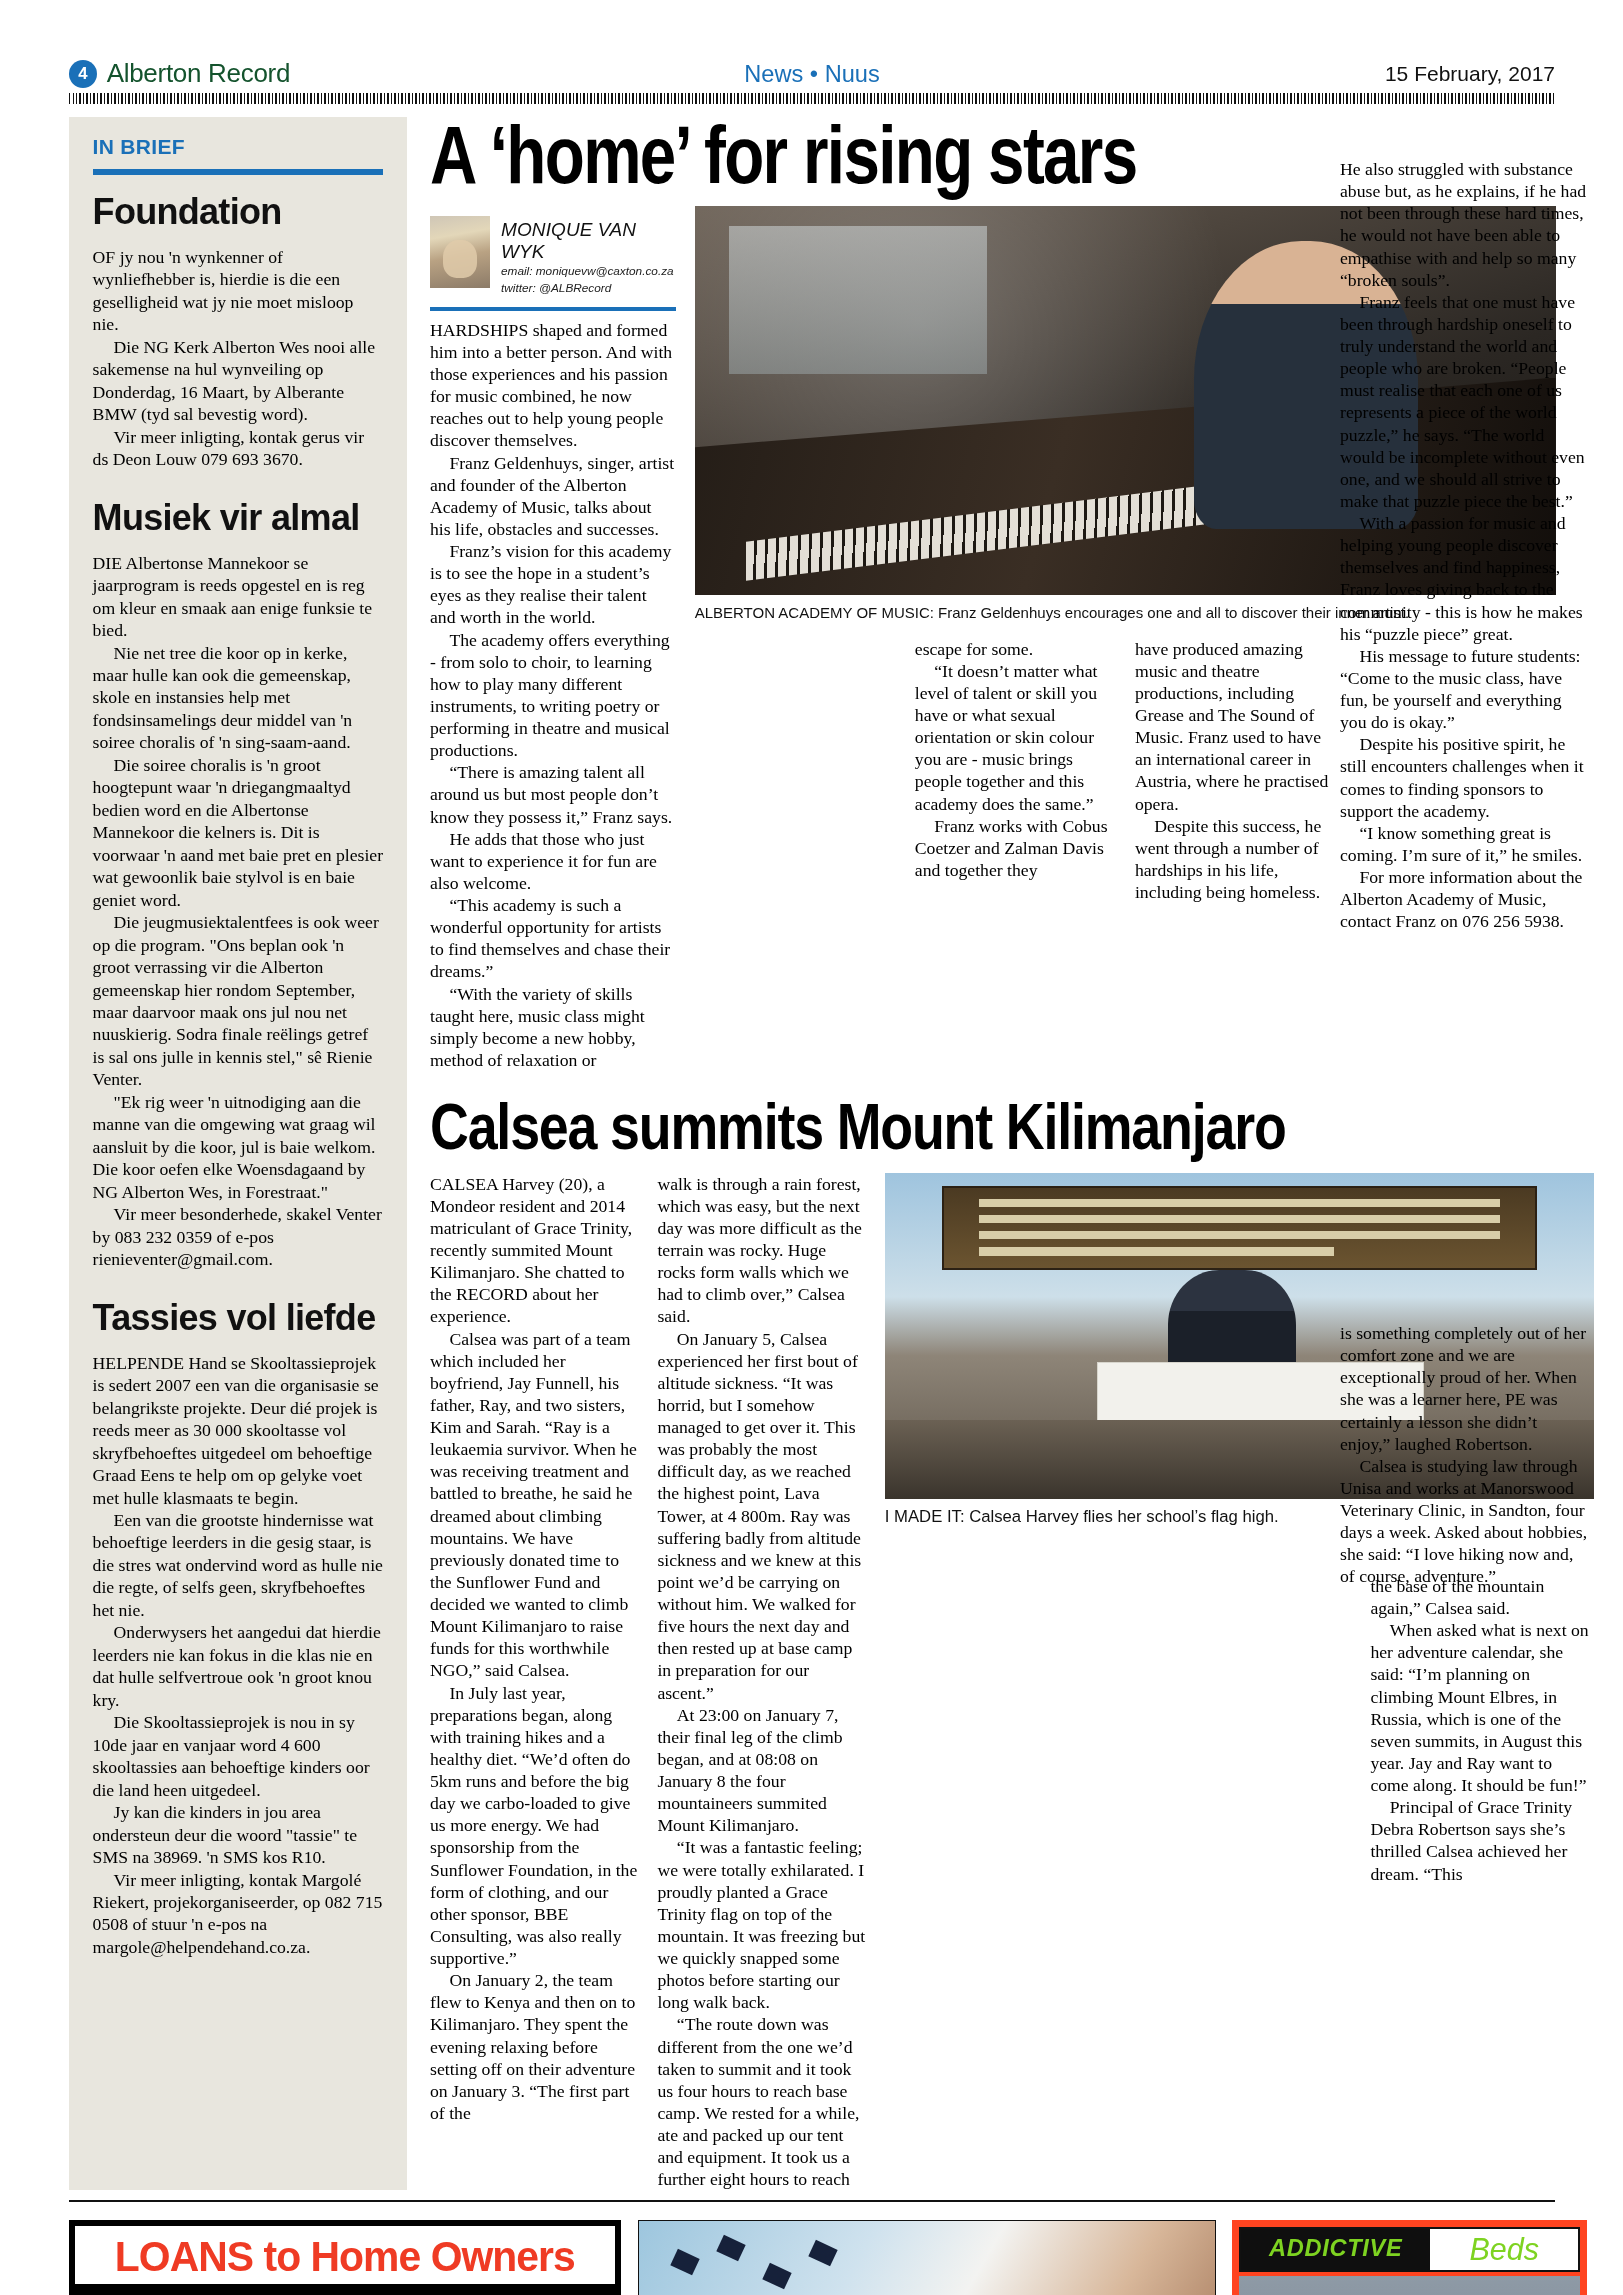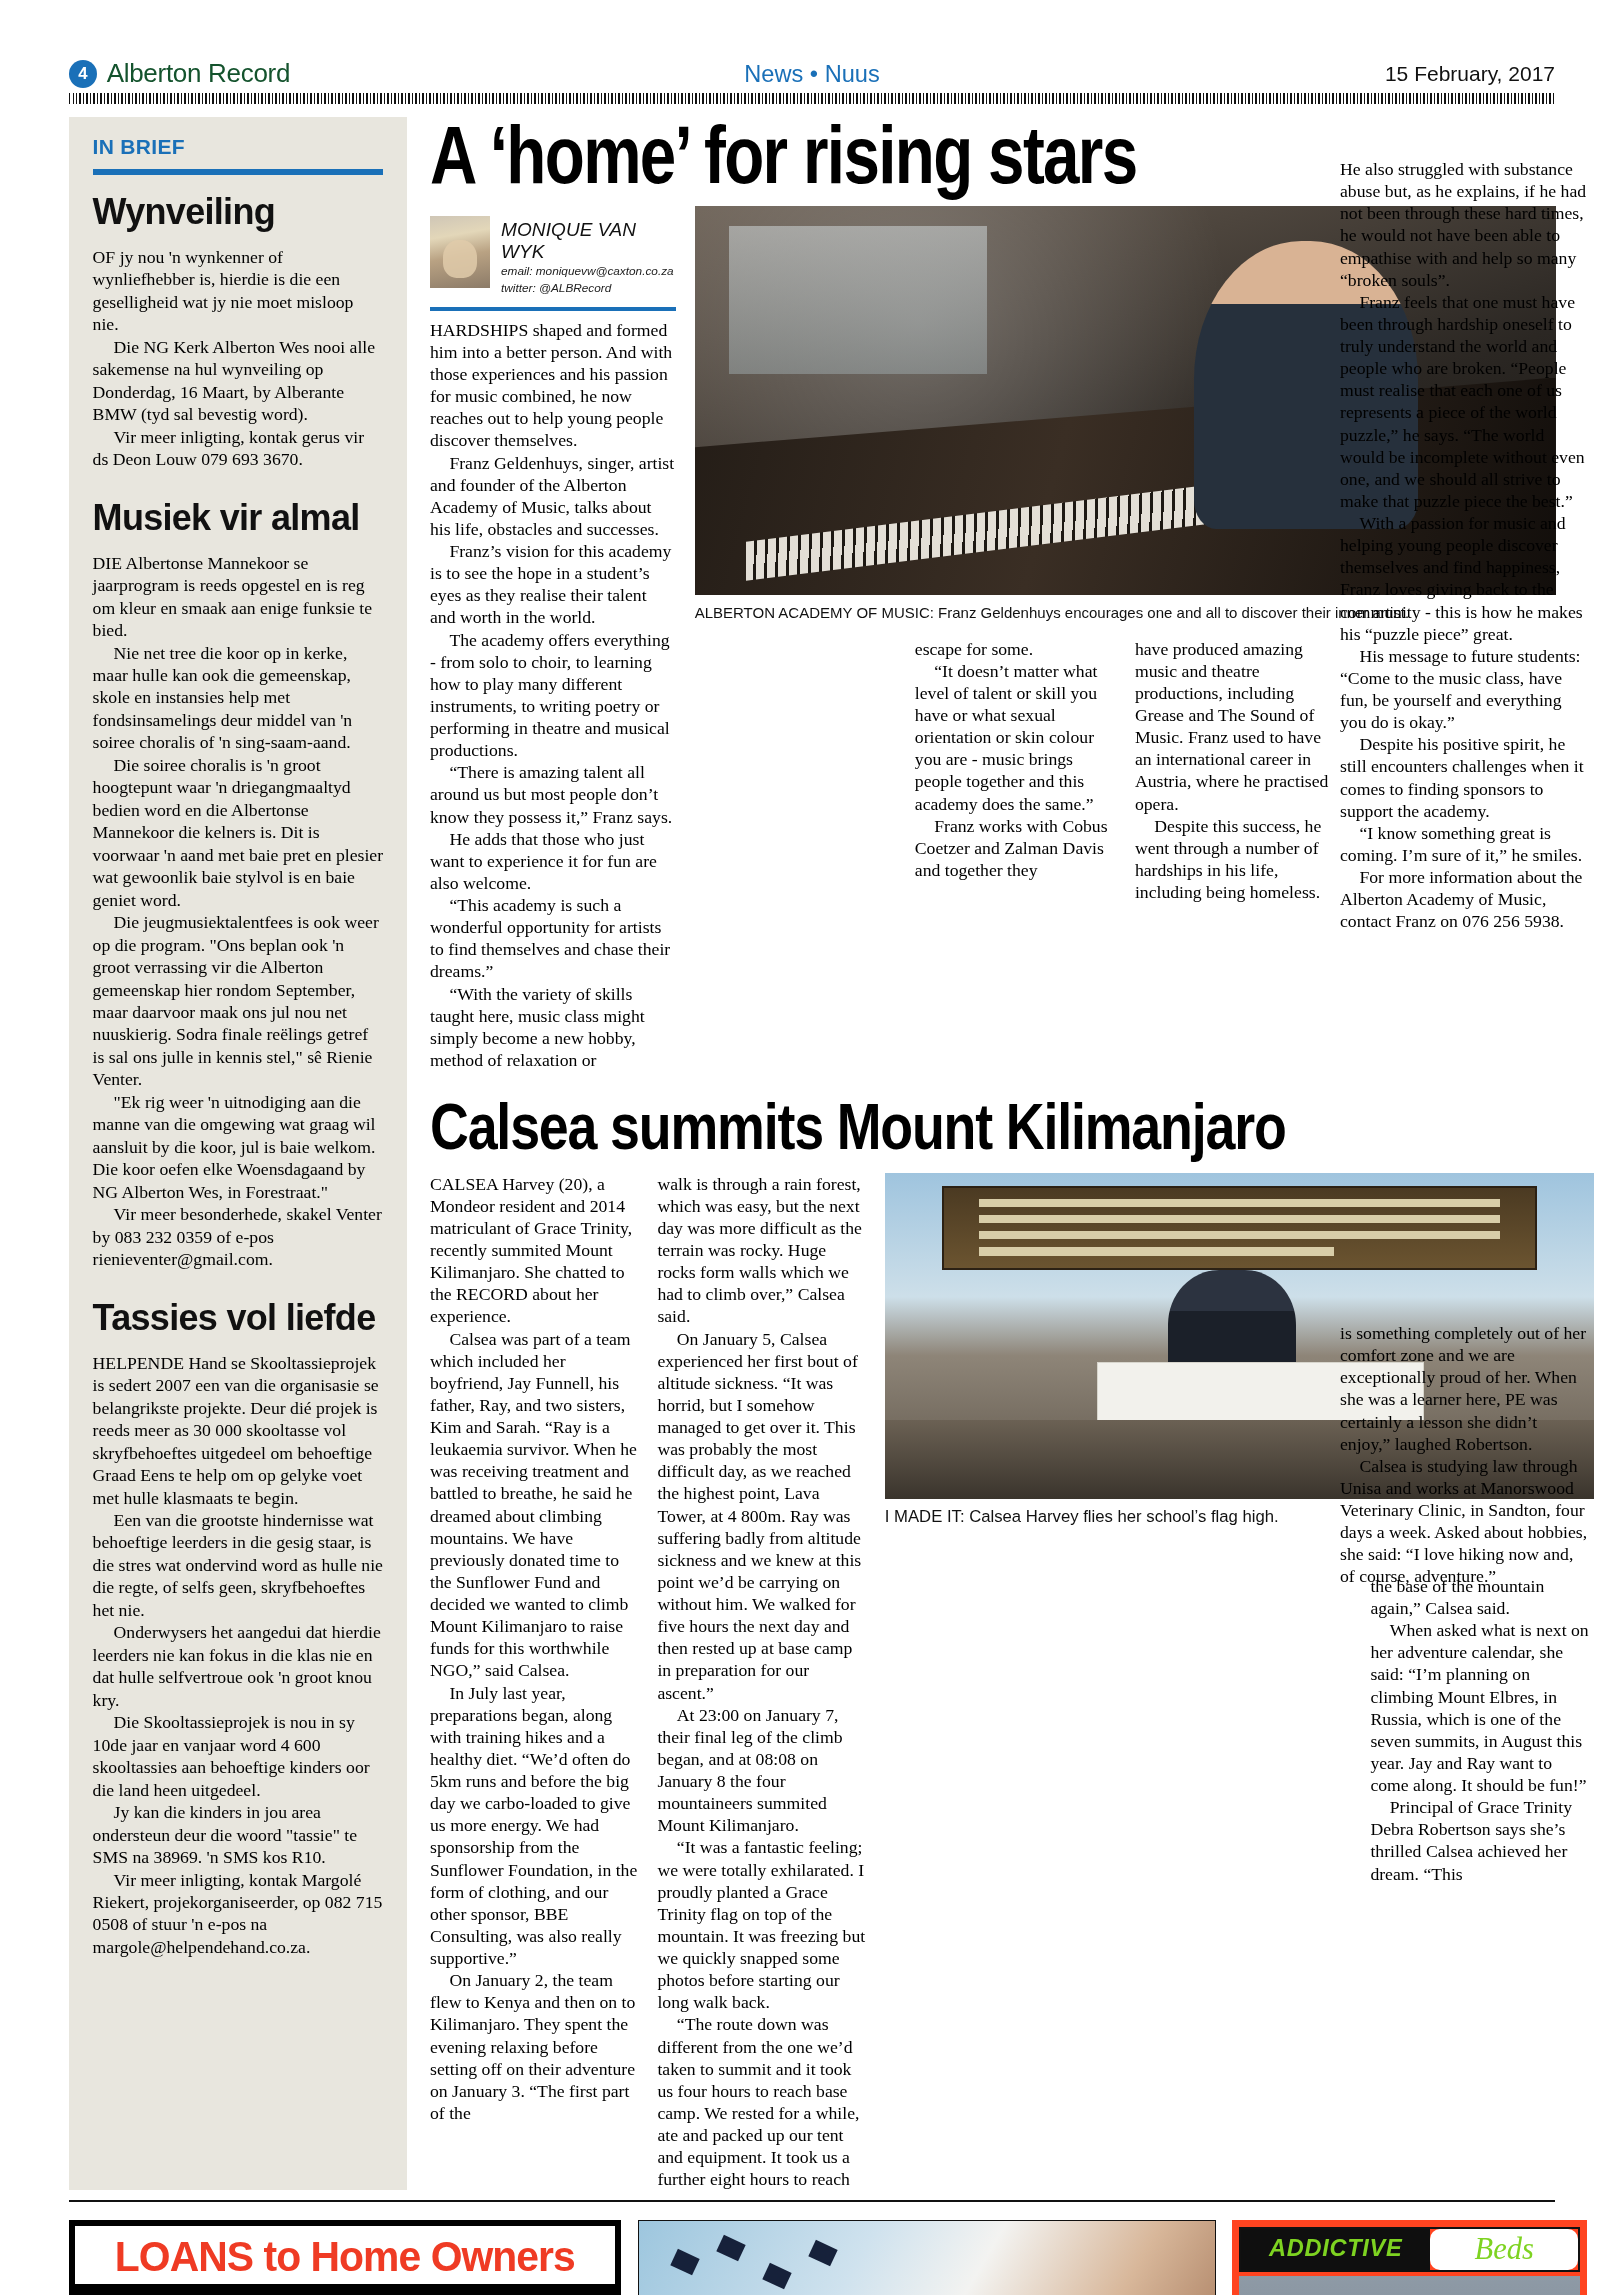--- a/index.html
+++ b/index.html
@@ -187,21 +187,21 @@
     position:absolute;width:23.6px;height:18px;background:#16213a;transform:rotate(25deg);
   }
 
   
   .ad-beds{ background:#ff4420; padding:7px; position:relative; }
   .beds-brand{ display:flex; gap:0; border:2.1px solid #111; }
   .beds-b1{ background:#0f0f0f;flex:1;text-align:center;padding:5.6px 1.4px;
     font-family:"Liberation Sans",sans-serif;font-weight:bold;font-style:italic;
     font-size:23.6px;color:#7ed321;letter-spacing:0.7px;}
   .beds-b2{ background:#fff;flex:0 0 44%;text-align:center;padding:2.8px 1.4px;
-    font-family:Liberation Serif, serif;font-style:italic;font-size:30.5px;color:#7ed321;border-radius:10px;}
+    font-family:Liberation Sans, sans-serif;font-style:italic;font-size:30.5px;color:#7ed321;}
   .beds-photo{ height:271px;background:linear-gradient(180deg,#8e9aa6 0%,#7d8894 46%,#6f7a86 100%);position:relative;overflow:hidden;margin-top:4.2px;}
   .ad-sep{ border-top:2.1px solid #111; margin-top:9.7px; }
 </style>
 </head>
 <body>
 
 <div class="page">
 
   <div class="masthead">
     <div class="mast-left">
@@ -212,21 +212,21 @@
     <div class="mast-right">15 February, 2017</div>
   </div>
   <div class="rule-hatch"></div>
 
   <div class="body-grid">
 
     <aside class="sidebar">
       <div class="inbrief-tag">IN BRIEF</div>
       <div class="inbrief-rule"></div>
 
-      <h2 class="sb-head">Wynveiling</h2>
+      <h2 class="sb-head">Foundation</h2>
       <p class="sb-p">OF jy nou 'n wynkenner of wynliefhebber is, hierdie is die een geselligheid wat jy nie moet misloop nie.</p>
       <p class="sb-p">Die NG Kerk Alberton Wes nooi alle sakemense na hul wynveiling op Donderdag, 16 Maart, by Alberante BMW (tyd sal bevestig word).</p>
       <p class="sb-p">Vir meer inligting, kontak gerus vir ds Deon Louw 079 693 3670.</p>
 
       <h2 class="sb-head second">Musiek vir almal</h2>
       <p class="sb-p">DIE Albertonse Mannekoor se jaarprogram is reeds opgestel en is reg om kleur en smaak aan enige funksie te bied.</p>
       <p class="sb-p">Nie net tree die koor op in kerke, maar hulle kan ook die gemeenskap, skole en instansies help met fondsinsamelings deur middel van 'n soiree choralis of 'n sing-saam-aand.</p>
       <p class="sb-p">Die soiree choralis is 'n groot hoogtepunt waar 'n driegangmaaltyd bedien word en die Albertonse Mannekoor die kelners is. Dit is voorwaar 'n aand met baie pret en plesier wat gewoonlik baie stylvol is en baie geniet word.</p>
       <p class="sb-p">Die jeugmusiektalentfees is ook weer op die program. "Ons beplan ook 'n groot verrassing vir die Alberton gemeenskap hier rondom September, maar daarvoor maak ons jul nou net nuuskierig. Sodra finale reëlings getref is sal ons julle in kennis stel," sê Rienie Venter.</p>
       <p class="sb-p">"Ek rig weer 'n uitnodiging aan die manne van die omgewing wat graag wil aansluit by die koor, jul is baie welkom. Die koor oefen elke Woensdagaand by NG Alberton Wes, in Forestraat."</p>

